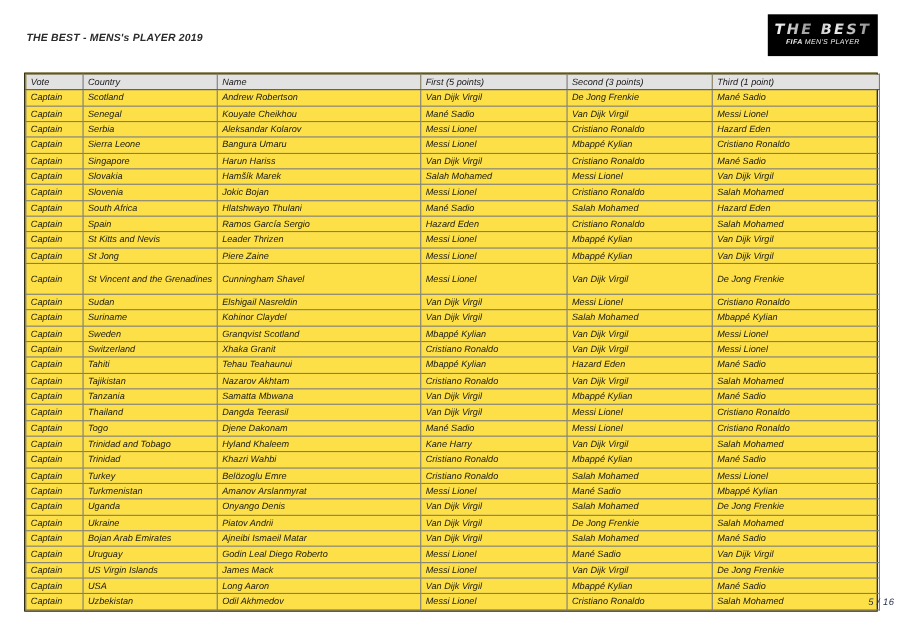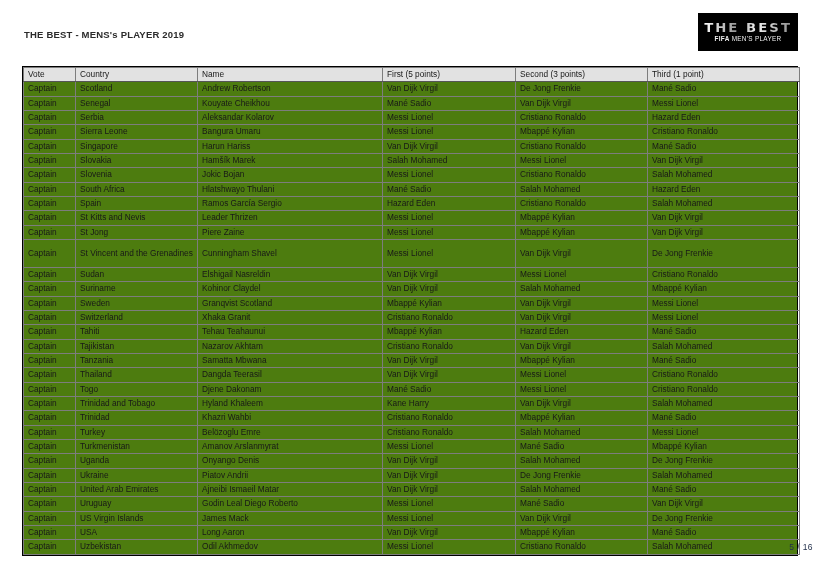--- a/index.html
+++ b/index.html
@@ -13,20 +13,21 @@
     font-family: "Liberation Sans", sans-serif;
     color: #1a1a1a;
     position: relative;
     overflow: hidden;
   }
   .page {
     position: relative;
     width: 819px;
     height: 574px;
     background: #fff;
+    font-style: italic;
   }
   
   .doc-header {
     position: absolute;
     left: 0;
     top: 0;
     width: 819px;
     height: 62px;
   }
   .doc-title {
@@ -79,21 +80,21 @@
     font-weight: 700;
   }
   
   .table-wrap {
     position: absolute;
     left: 22px;
     top: 66px;
     width: 776px;
     border: 1.5px solid #000;
     box-sizing: border-box;
-    background: #4d7c0f;
+    background: #fde047;
   }
   table.votes {
     width: 100%;
     border-collapse: collapse;
     table-layout: fixed;
     font-size: 8.3px;
   }
   table.votes th, table.votes td {
     border: 0.8px solid #7d7d7d;
     padding: 0 0 0 4px;
@@ -382,21 +383,21 @@
           <tr>
             <td>Captain</td>
             <td>Ukraine</td>
             <td>Piatov Andrii</td>
             <td>Van Dijk Virgil</td>
             <td>De Jong Frenkie</td>
             <td>Salah Mohamed</td>
           </tr>
           <tr>
             <td>Captain</td>
-            <td>United Arab Emirates</td>
+            <td>Bojan Arab Emirates</td>
             <td>Ajneibi Ismaeil Matar</td>
             <td>Van Dijk Virgil</td>
             <td>Salah Mohamed</td>
             <td>Mané Sadio</td>
           </tr>
           <tr>
             <td>Captain</td>
             <td>Uruguay</td>
             <td>Godin Leal Diego Roberto</td>
             <td>Messi Lionel</td>

